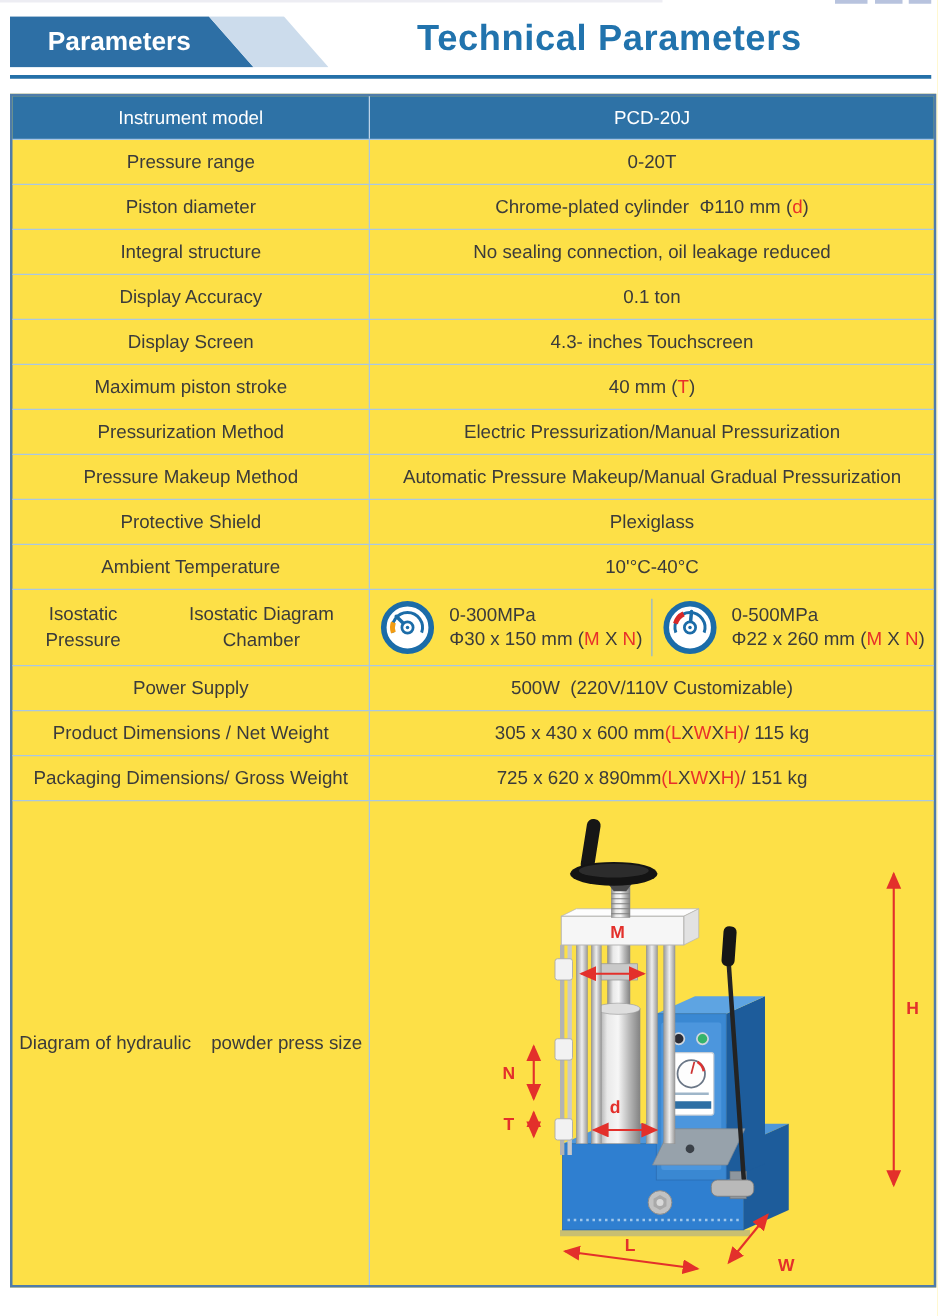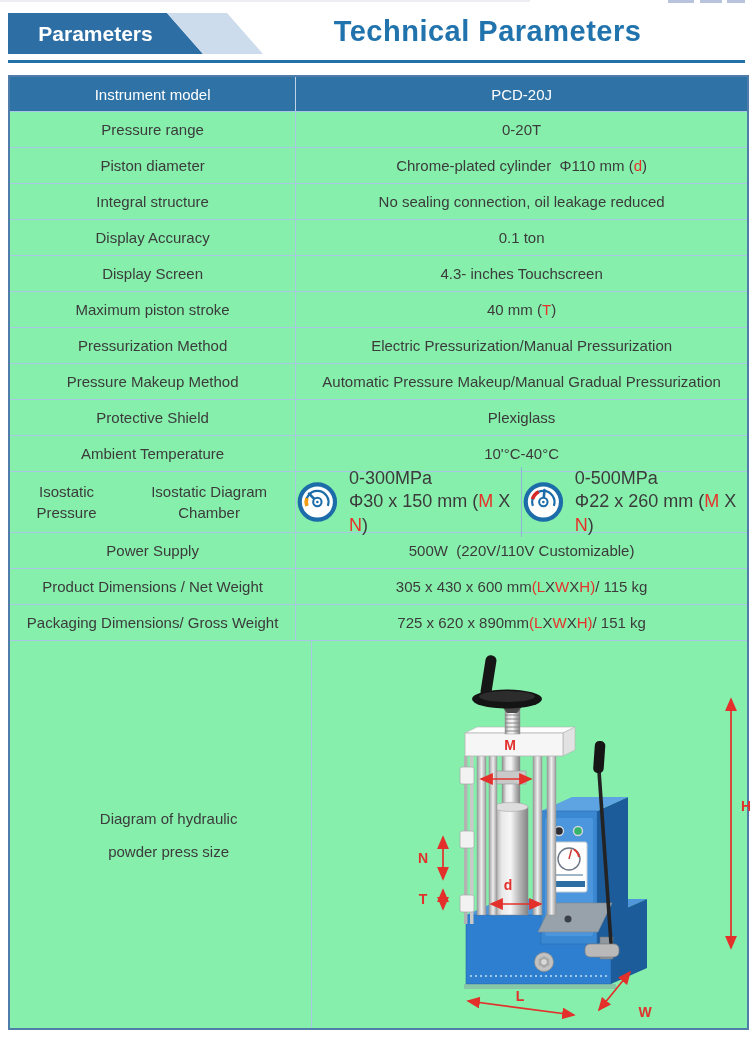--- a/index.html
+++ b/index.html
@@ -18,41 +18,41 @@
           clip-path:polygon(0 0,81.5% 0,100% 100%,0 100%);}
   .ribbon-tail{position:absolute;left:167px;top:13px;width:96px;height:41px;background:#ccdcec;
           clip-path:polygon(0 0,62.5% 0,100% 100%,37.5% 100%);}
   .ribbon-label{position:absolute;left:8px;top:13px;width:175px;height:41px;line-height:41px;
           text-align:center;color:#fff;font-size:21px;font-weight:bold;}
   .page-title{position:absolute;left:230px;right:5px;top:15px;text-align:center;
           color:#2173ad;font-size:29px;font-weight:bold;letter-spacing:.5px;}
   .header-rule{position:absolute;left:8px;right:5px;top:60px;height:3px;background:#2470a8;}
 
   
-  .spec-table{position:absolute;left:8px;top:75px;width:737px;border:2px solid #4f7ca9;background:#86efac;}
+  .spec-table{position:absolute;left:8px;top:75px;width:737px;border:2px solid #4f7ca9;background:#fde047;}
   .thead{display:flex;background:#2e72a6;color:#fff;height:34px;font-size:15px;border-bottom:1px solid #a9c7e4;}
   .thead .cell{display:flex;align-items:center;justify-content:center;}
   .thead .cell-label{border-right:1px solid #bcd3e8;}
   .row{display:flex;height:35px;border-bottom:1px solid #a9c7e4;font-size:15px;}
   .cell{display:flex;align-items:center;justify-content:center;text-align:center;}
   .cell-label{width:38.7%;border-right:1px solid #a9c7e4;flex:none;}
   .cell-value{flex:1;}
   .red{color:#e8302a;}
 
   
   .row--iso{height:60px;}
   .iso-label{flex-direction:row;line-height:1.4;}
   .iso-value{display:flex;padding:0;}
   .iso-cell{flex:1;display:flex;align-items:center;justify-content:center;gap:10px;}
   .iso-cell + .iso-cell{border-left:1px solid #8fb4d6;}
-  .iso-text{text-align:left;line-height:1.3;font-size:18px;}
+  .iso-text{text-align:left;line-height:1.3;font-size:15px;}
 
   
   .row--diagram{height:387px;border-bottom:none;}
-  .diagram-caption{flex-direction:column;gap:16px;font-size:15px;padding-left:16px;}
+  .diagram-caption{flex-direction:row;gap:16px;font-size:15px;}
   .diagram-cell{padding:0;align-items:flex-start;justify-content:flex-start;}
   svg{display:block;}
 </style>
 </head>
 <body>
 
 <div class="page">
 
   <div class="edge-faint"></div>
   <div class="edge-dash d1"></div>

